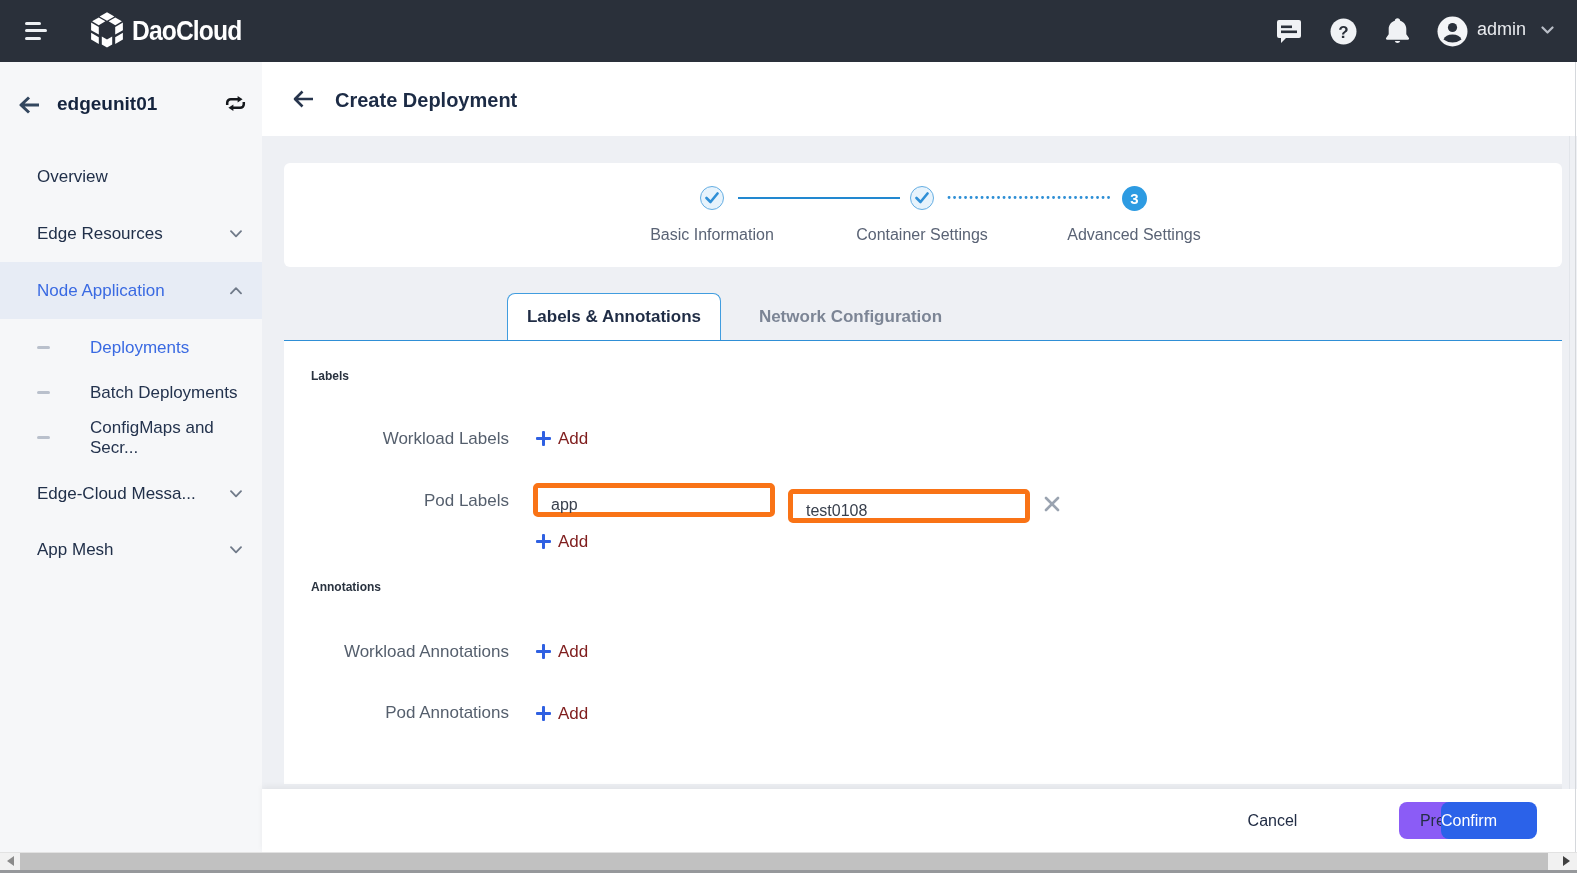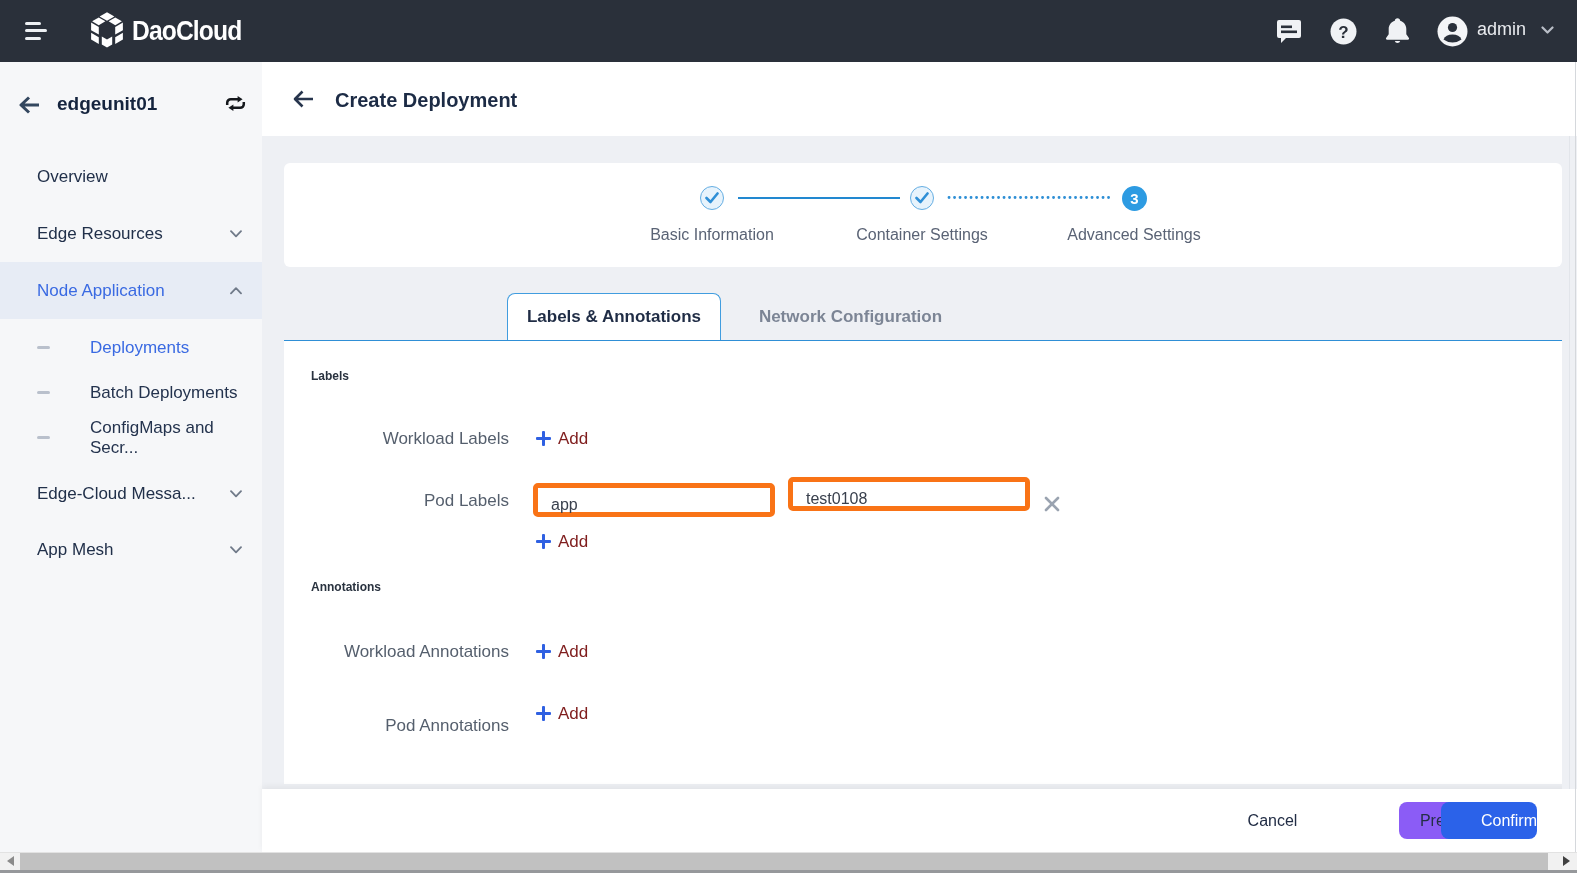--- a/index.html
+++ b/index.html
@@ -48,21 +48,21 @@
 .addBtn { position:absolute; color:#7f1d1d; font-size:17px; }
 .addBtn .plus { position:relative; display:inline-block; width:15px; height:15px; margin-right:7px; top:2px; }
 .addBtn .plus:before { content:""; position:absolute; left:0; top:6px; width:15px; height:3px; background:#2f60e2; border-radius:1px; }
 .addBtn .plus:after { content:""; position:absolute; left:6px; top:0; width:3px; height:15px; background:#2f60e2; border-radius:1px; }
 .inp { position:absolute; height:34px; border:5px solid #f97316; border-radius:5px; background:#fff; font-size:16px; color:#39404d; line-height:34px; padding-left:13px; }
 
 
 #footer { position:absolute; left:262px; top:789px; width:1315px; height:63px; background:#fff; box-shadow:0 -3px 6px rgba(0,0,0,0.05); }
 #btnCancel { position:absolute; left:1245px; top:802px; width:55px; height:37px; font-size:16px; color:#222d45; text-align:center; line-height:37px; }
 #btnPrev { position:absolute; left:1399px; top:802px; width:104px; height:37px; background:#8b5cf6; border-radius:8px; font-size:16px; color:#242f47; text-align:center; line-height:37px; }
-#btnConfirm { position:absolute; left:1441px; top:802px; width:96px; height:37px; background:#2b62e9; border-radius:8px; font-size:16px; color:#fff; text-align:right; line-height:37px; }
+#btnConfirm { position:absolute; left:1441px; top:802px; width:96px; height:37px; background:#2b62e9; border-radius:8px; font-size:16px; color:#fff; text-align:left; line-height:37px; }
 
 
 #hsb { position:absolute; left:0; top:852px; width:1577px; height:18px; background:#f1f1f1; border-top:1px solid #e2e2e2; }
 #hsbThumb { position:absolute; left:20px; top:853px; width:1528px; height:17px; background:#c1c1c1; }
 #bottomEdge { position:absolute; left:0; top:870px; width:1577px; height:3px; background:#96989b; }
 #vGutter { position:absolute; left:1562px; top:136px; width:15px; height:653px; background:#eef0f4; }
 #vGutterLine { position:absolute; left:1569px; top:136px; width:1px; height:653px; background:#e2e5ea; }
 </style>
 </head>
 <body>
@@ -195,30 +195,30 @@
   <div id="tabActive">Labels &amp; Annotations</div>
   <div class="tab" style="left:459px; width:259px;">Network Configuration</div>
 </div>
 <div id="contentCard">
   <div class="h2" style="top:28px;">Labels</div>
   <div class="flabel" style="left:25px; top:88px;">Workload Labels</div>
   <div class="addBtn" style="left:252px; top:88px;"><span class="plus"></span>Add</div>
 
   <div class="flabel" style="left:25px; top:150px;">Pod Labels</div>
   <div class="inp" style="left:249px; top:142px; width:242px;">app</div>
-  <div class="inp" style="left:504px; top:136px; width:242px;">test0108</div>
+  <div class="inp" style="left:504px; top:148px; width:242px;">test0108</div>
   <svg class="abs" style="left:760px; top:155px;" width="16" height="16" viewBox="0 0 16 16">
       <path d="M2 2 L14 14 M14 2 L2 14" stroke="#9aa3b0" stroke-width="2.6" stroke-linecap="round"></path>
     </svg>
   <div class="addBtn" style="left:252px; top:191px;"><span class="plus"></span>Add</div>
 
   <div class="h2" style="top:239px;">Annotations</div>
   <div class="flabel" style="left:25px; top:301px;">Workload Annotations</div>
   <div class="addBtn" style="left:252px; top:301px;"><span class="plus"></span>Add</div>
-  <div class="flabel" style="left:25px; top:375px;text-align:right;">Pod Annotations</div>
+  <div class="flabel" style="left:25px; top:362px;text-align:right;">Pod Annotations</div>
   <div class="addBtn" style="left:252px; top:363px;"><span class="plus"></span>Add</div>
 </div>
 <div id="tabUnderline"></div>
 
 <div id="footer"></div>
 <div id="btnCancel">Cancel</div>
 <div id="btnPrev">Previous</div>
 <div id="btnConfirm">Confirm</div>
 
 <div id="vGutter"></div>

